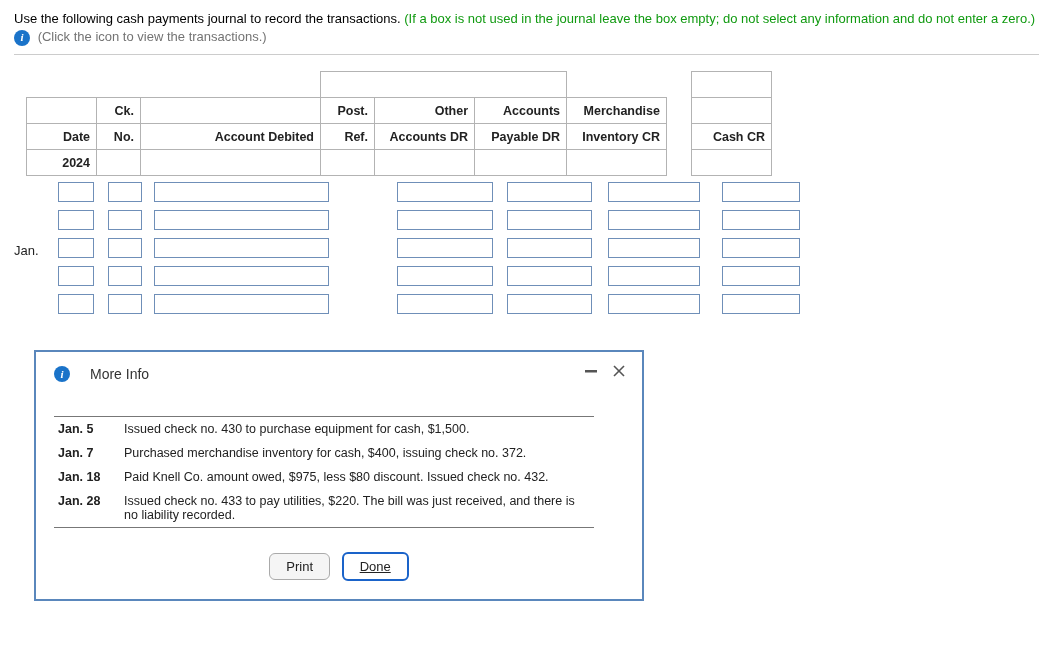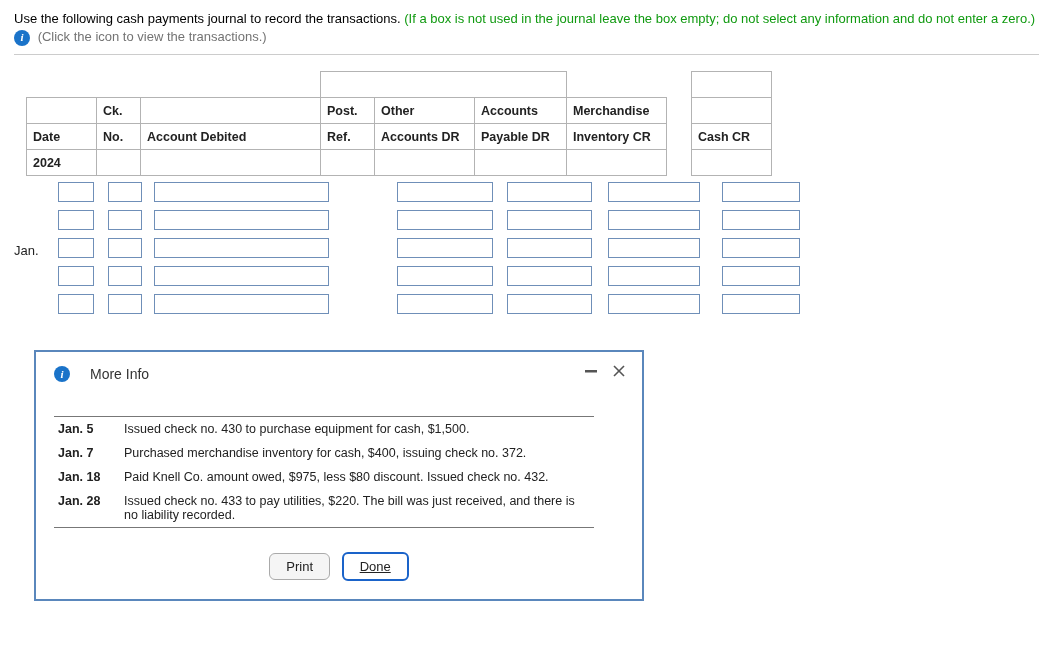--- a/index.html
+++ b/index.html
@@ -11,21 +11,21 @@
   .info-icon {
     display:inline-flex; width:16px; height:16px; border-radius:50%;
     background:#1a73c9; color:#fff; font-weight:bold; font-family:Georgia,serif;
     font-style:italic; align-items:center; justify-content:center; font-size:11px;
     vertical-align:middle; margin-right:4px;
   }
   .hr { border-top:1px solid #ccc; margin:8px 0 16px 0; }
   table.journal { border-collapse:collapse; }
   table.journal th, table.journal td {
     border:1px solid #b3b3b3; padding:4px 6px; font-size:12.5px; font-weight:bold;
-    text-align:left; background:#fff; height:26px;
+    text-align:right; background:#fff; height:26px;
   }
   .titlebar td { background:#4f7db8; color:#fff; }
   .yearcell { font-weight:bold; }
   .month-inner { display:flex; gap:4px; align-items:center; }
   .month-text { padding-top:4px; }
   .entry-cell { border:none !important; padding:2px 3px; }
   .field {
     border:1px solid #6f8fb8; height:20px; background:#fff;
   }
   .field.sm { width:36px; }

